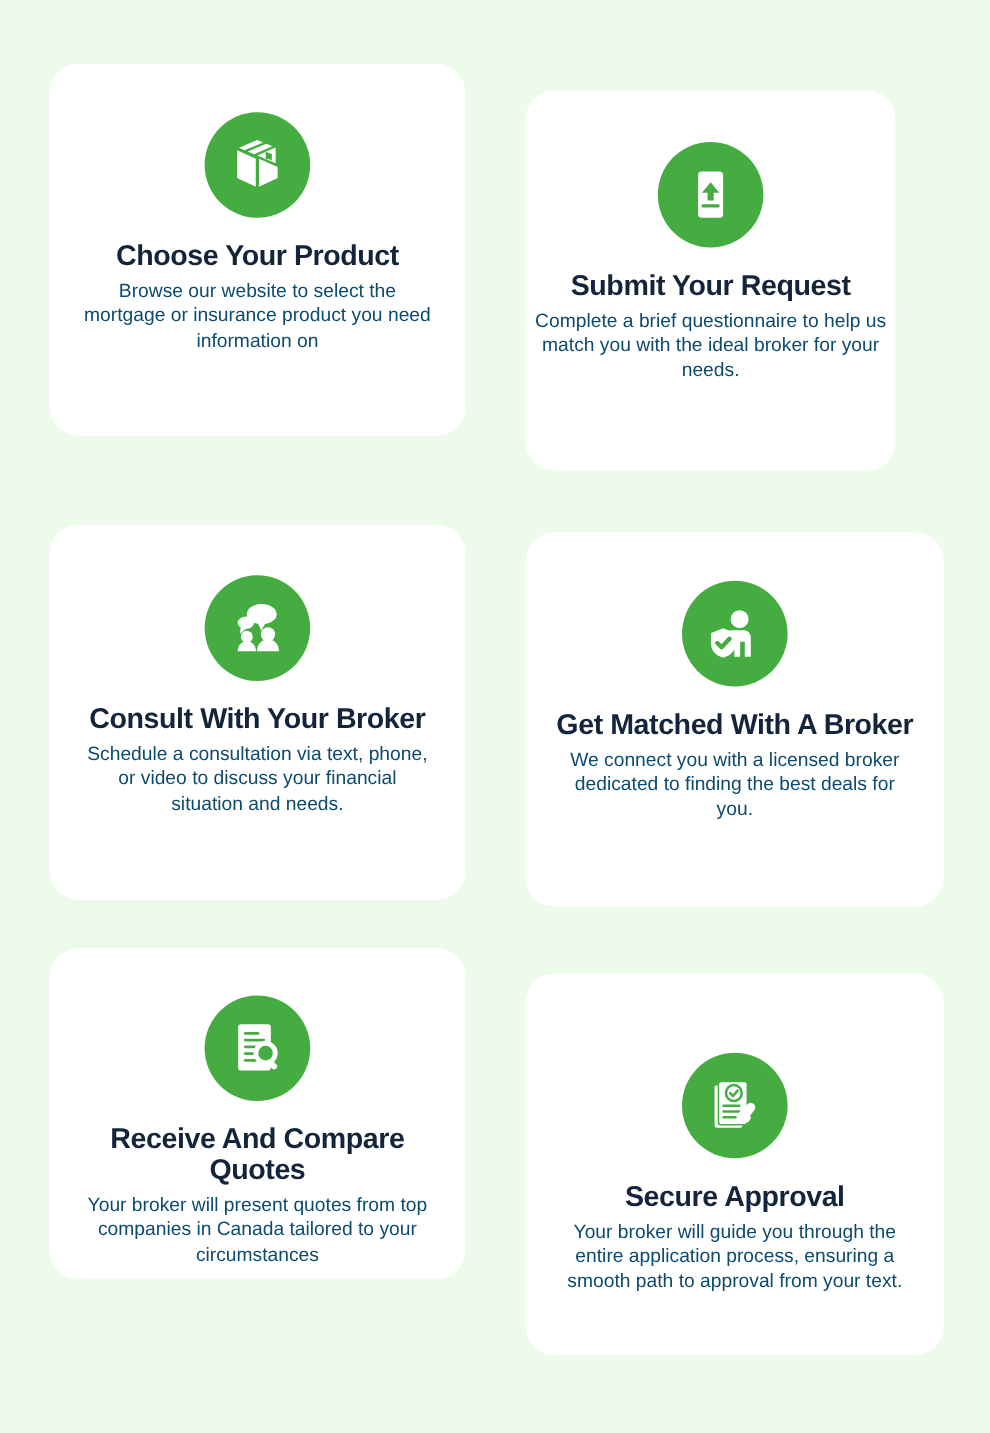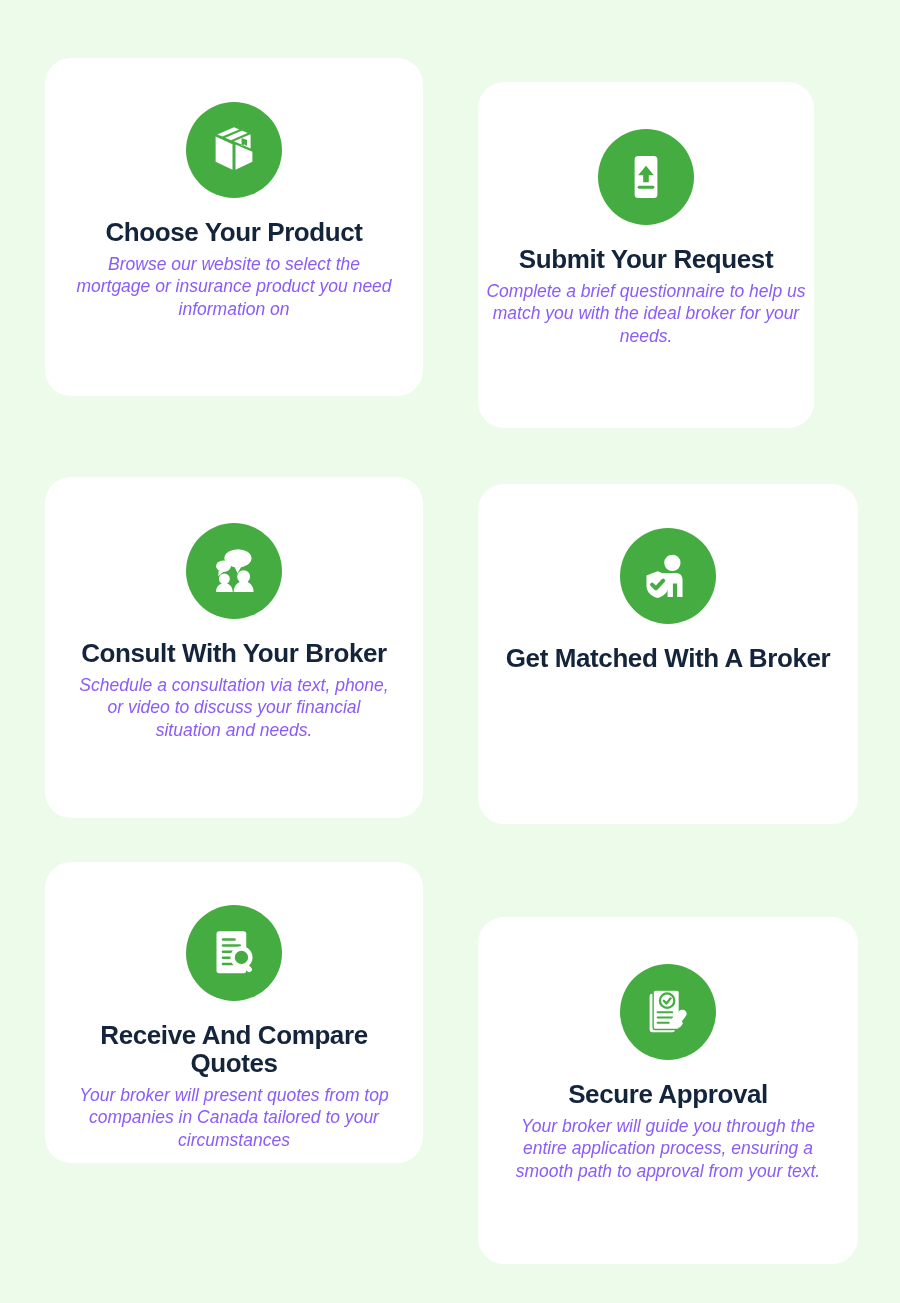--- a/index.html
+++ b/index.html
@@ -68,33 +68,32 @@
     text-align: center;
     letter-spacing: -0.4px;
     max-width: 330px;
   }
 
   .card-desc {
     font-family: "Liberation Sans", sans-serif;
     font-weight: 400;
     font-size: 17.5px;
     line-height: 1.27;
-    color: #8b5cf6;
+    color: #0c4a6e;
     text-align: center;
     max-width: 320px;
-    font-style: italic;
   }
 
   
   #card-1 { left:45px;  top:58px;   width:378px; height:338px; padding-top:44px; }
   #card-2 { left:478px; top:82px;   width:336px; height:346px; padding-top:47px; }
   #card-3 { left:45px;  top:477px;  width:378px; height:341px; padding-top:46px; }
   #card-4 { left:478px; top:484px;  width:380px; height:340px; padding-top:44px; }
   #card-5 { left:45px;  top:862px;  width:378px; height:301px; padding-top:43px; }
-  #card-6 { left:478px; top:917px;  width:380px; height:347px; padding-top:47px; }
+  #card-6 { left:478px; top:885px;  width:380px; height:347px; padding-top:72px; }
 
   #card-1 .card-title { margin-top:20px; }
   #card-2 .card-title { margin-top:20px; }
   #card-3 .card-title { margin-top:20px; }
   #card-4 .card-title { margin-top:20px; }
   #card-5 .card-title { margin-top:20px; }
   #card-6 .card-title { margin-top:20px; }
 
   .card-desc { margin-top: 7px; }
 
@@ -164,20 +163,21 @@
   <div class="card" id="card-4">
     <div class="icon-badge">
       <svg viewBox="0 0 64 64" aria-hidden="true">
         <circle cx="37" cy="17" r="9.3" fill="#FFFFFF"></circle>
         <path d="M25.5 31 C25.5 29.4 26.8 28.6 28.4 28.6 L41.5 28.6 C45.6 28.6 48.6 31.8 48.6 36 L48.6 56 L42.4 56 L42.4 40.5 L37.6 40.5 L37.6 56 L31.5 56 L31.5 34 L25.5 34 Z" fill="#FFFFFF"></path>
         <path d="M20 26.5 L32.6 31.3 L32.6 43 C32.6 50.4 27.3 54.8 20 57 C12.7 54.8 7.4 50.4 7.4 43 L7.4 31.3 Z" fill="#FFFFFF"></path>
         <path d="M13.8 41.8 L18.2 46.2 L26.5 37.4" fill="none" stroke="#45AC41" stroke-width="4.6" stroke-linecap="round" stroke-linejoin="round"></path>
       </svg>
     </div>
     <div class="card-title">Get Matched With A Broker</div>
+    <div class="card-desc">We connect you with a licensed broker dedicated to finding the best deals for you.</div>
   </div>
 
   <div class="card" id="card-5">
     <div class="icon-badge">
       <svg viewBox="0 0 64 64" aria-hidden="true">
         <rect x="12" y="7" width="34" height="48" rx="3" fill="#FFFFFF"></rect>
         <g fill="#45AC41">
           <rect x="18" y="15" width="16" height="2.9" rx="1.4"></rect>
           <rect x="18" y="22" width="22" height="2.9" rx="1.4"></rect>
           <rect x="18" y="29" width="22" height="2.9" rx="1.4"></rect>

